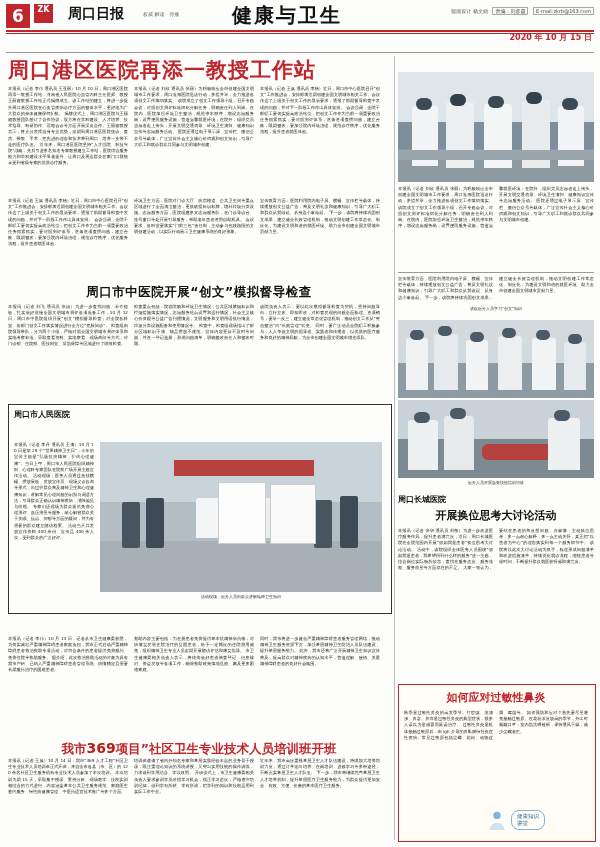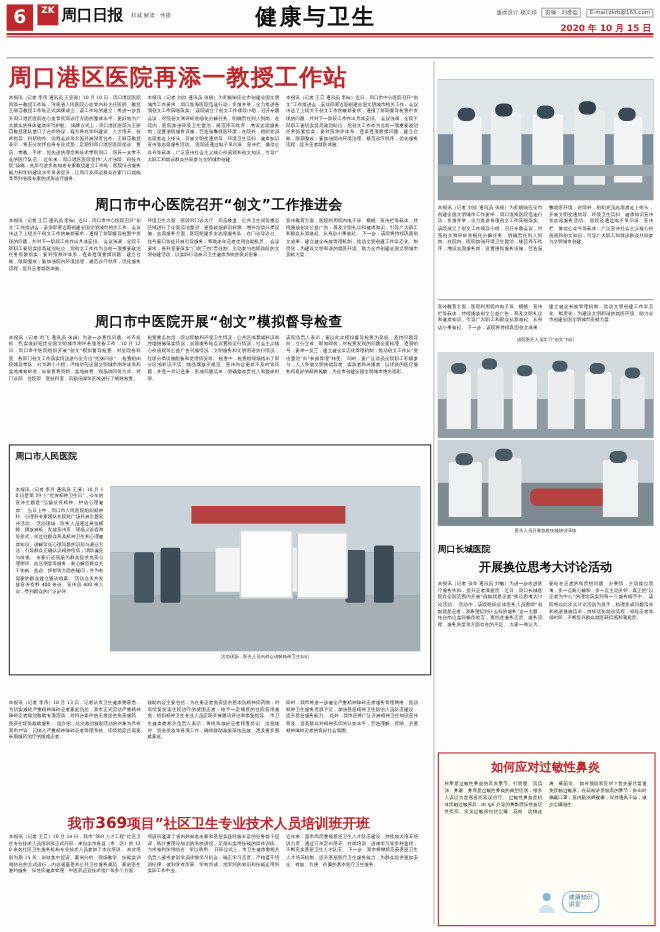--- a/index.html
+++ b/index.html
@@ -7,31 +7,31 @@
     width:600px;height:847px;background:#ffffff;
     font-family:"DejaVu Sans","Liberation Sans",sans-serif;
     color:#111;overflow:hidden;
   }
   .page{position:relative;width:600px;height:847px;background:#fdfdfb;}
 
   
   .masthead{position:absolute;left:0;top:0;width:600px;height:34px;}
   .pagenum{position:absolute;left:6px;top:4px;width:24px;height:24px;background:#c0272d;color:#fff;
     font-size:17px;font-weight:bold;text-align:center;line-height:24px;}
-  .logo-box{position:absolute;left:34px;top:4px;display:flex;align-items:center;gap:3px;}
+  .logo-box{position:absolute;left:34px;top:4px;display:flex;align-items:center;gap:15px;}
   .logo-sq{width:19px;height:19px;background:#c0272d;color:#fff;font-size:8px;line-height:9px;
     text-align:center;padding-top:1px;box-sizing:border-box;font-weight:bold;}
   .logo-txt{font-size:14px;font-weight:bold;letter-spacing:0px;color:#111;}
   .logo-sub{font-size:5px;color:#666;margin-left:4px;line-height:8px;}
   .section-title{position:absolute;left:232px;top:2px;font-size:20px;font-weight:bold;letter-spacing:2px;color:#111;}
   .mast-right{position:absolute;right:6px;top:7px;font-size:5px;color:#555;text-align:right;}
   .mast-badge{display:inline-block;border:1px solid #aaa;padding:0 2px;margin-left:3px;color:#444;}
   .mast-rule{position:absolute;left:6px;top:30px;width:588px;height:2px;background:#c0272d;}
   .mast-rule2{position:absolute;left:6px;top:33px;width:588px;height:1px;background:#c0272d;}
-  .dateline{position:absolute;right:8px;top:20px;font-size:8px;color:#c0272d;font-weight:bold;}
+  .dateline{position:absolute;right:8px;top:32px;font-size:8px;color:#c0272d;font-weight:bold;}
   .mast-rule3{position:absolute;left:6px;top:52px;width:588px;height:1px;background:#999;}
   .col-text{font-size:4.2px;line-height:6.2px;color:#222;text-align:justify;
      font-family:"DejaVu Sans","Liberation Sans",sans-serif;word-break:break-all;}
   .photo{background:#7d8f9c;position:relative;overflow:hidden;}
   .cap{font-size:4px;color:#333;text-align:center;line-height:6px;}
   .rule{background:#999;height:1px;}
 
   
   .h-main{font-size:21px;font-weight:bold;color:#c0272d;text-align:left;letter-spacing:1px;}
   .h-2{font-size:12.5px;font-weight:bold;color:#111;text-align:center;letter-spacing:0.5px;}
@@ -104,23 +104,20 @@
     <div class="ph-dark" style="left:128px;top:20px;width:16px;height:12px;border-radius:8px;background:#33414c;"></div>
     <div class="ph-dark" style="left:164px;top:26px;width:16px;height:12px;border-radius:8px;background:#3c4a55;"></div>
     <div class="ph-red" style="left:0;bottom:22px;width:196px;height:10px;background:#9aa6ad;"></div>
   </div>
   <div class="col-text" style="position:absolute;left:398px;top:186px;width:196px;height:80px;overflow:hidden;column-count:2;column-gap:6px;">本报讯（记者 刘欣 通讯员 张丽）为积极响应全市创建全国文明城市工作要求，周口淮海医院迅速行动，多措并举，全力推进各项创文工作落细落实。
 
 该院成立了创文工作领导小组，召开专题会议，对照创文测评标准细化分解任务，明确责任到人到岗。在院内，医院加强环境卫生整治，规范停车秩序，增设志愿服务岗，设置便民服务设施，营造温馨就医环境；在院外，组织党员志愿者走上街头，开展文明交通劝导、环境卫生清扫、健康知识宣传等志愿服务活动。
 
 医院还通过电子显示屏、宣传栏、微信公众号等载体，广泛宣传社会主义核心价值观和创文知识，引导广大职工和就诊群众共同参与文明城市创建。</div>
 
-  <div style="position:absolute;left:8px;top:178px;width:382px;">
-    <div class="h-2">周口市中心医院召开“创文”工作推进会</div>
-  </div>
   <div style="position:absolute;left:8px;top:198px;width:382px;height:80px;display:flex;gap:6px;">
     <div class="col-text" style="width:120px;overflow:hidden;">本报讯（记者 王晨 通讯员 李楠）近日，周口市中心医院召开“创文”工作推进会，安排部署近期创建全国文明城市相关工作。会议传达了上级关于创文工作的最新要求，通报了前期督导检查中发现的问题，并对下一阶段工作作出具体安排。
 
 会议强调，全院干部职工要切实提高政治站位，把创文工作作为当前一项重要政治任务抓紧抓实；要对照测评体系，逐条逐项查摆问题，建立台账，限期整改；要加强院内环境治理，规范诊疗秩序，优化服务流程，提升患者就医体验。</div>
     <div class="col-text" style="width:120px;overflow:hidden;">环境卫生方面，医院对门诊大厅、病房楼道、公共卫生间等重点区域进行了全面清洁整治，更换破损标识标牌，增补垃圾分类设施。志愿服务方面，医院组建多支志愿服务队，在门诊导诊台、挂号窗口等处开展引导服务，帮助老年患者使用自助机具。
 
 会议要求，各科室要落实“门前三包”责任制，主动参与包联路段的文明创建活动，以实际行动展示卫生健康系统的良好形象。</div>
     <div class="col-text" style="width:120px;overflow:hidden;">宣传教育方面，医院利用院内电子屏、横幅、宣传栏等载体，持续播放创文公益广告，普及文明礼仪和健康知识，引导广大职工和群众从我做起、从身边小事做起。
 
 下一步，该院将持续巩固创文成果，建立健全长效管理机制，推动文明创建工作常态化、制度化，为建设文明和谐的就医环境、助力全市创建全国文明城市贡献力量。</div>

